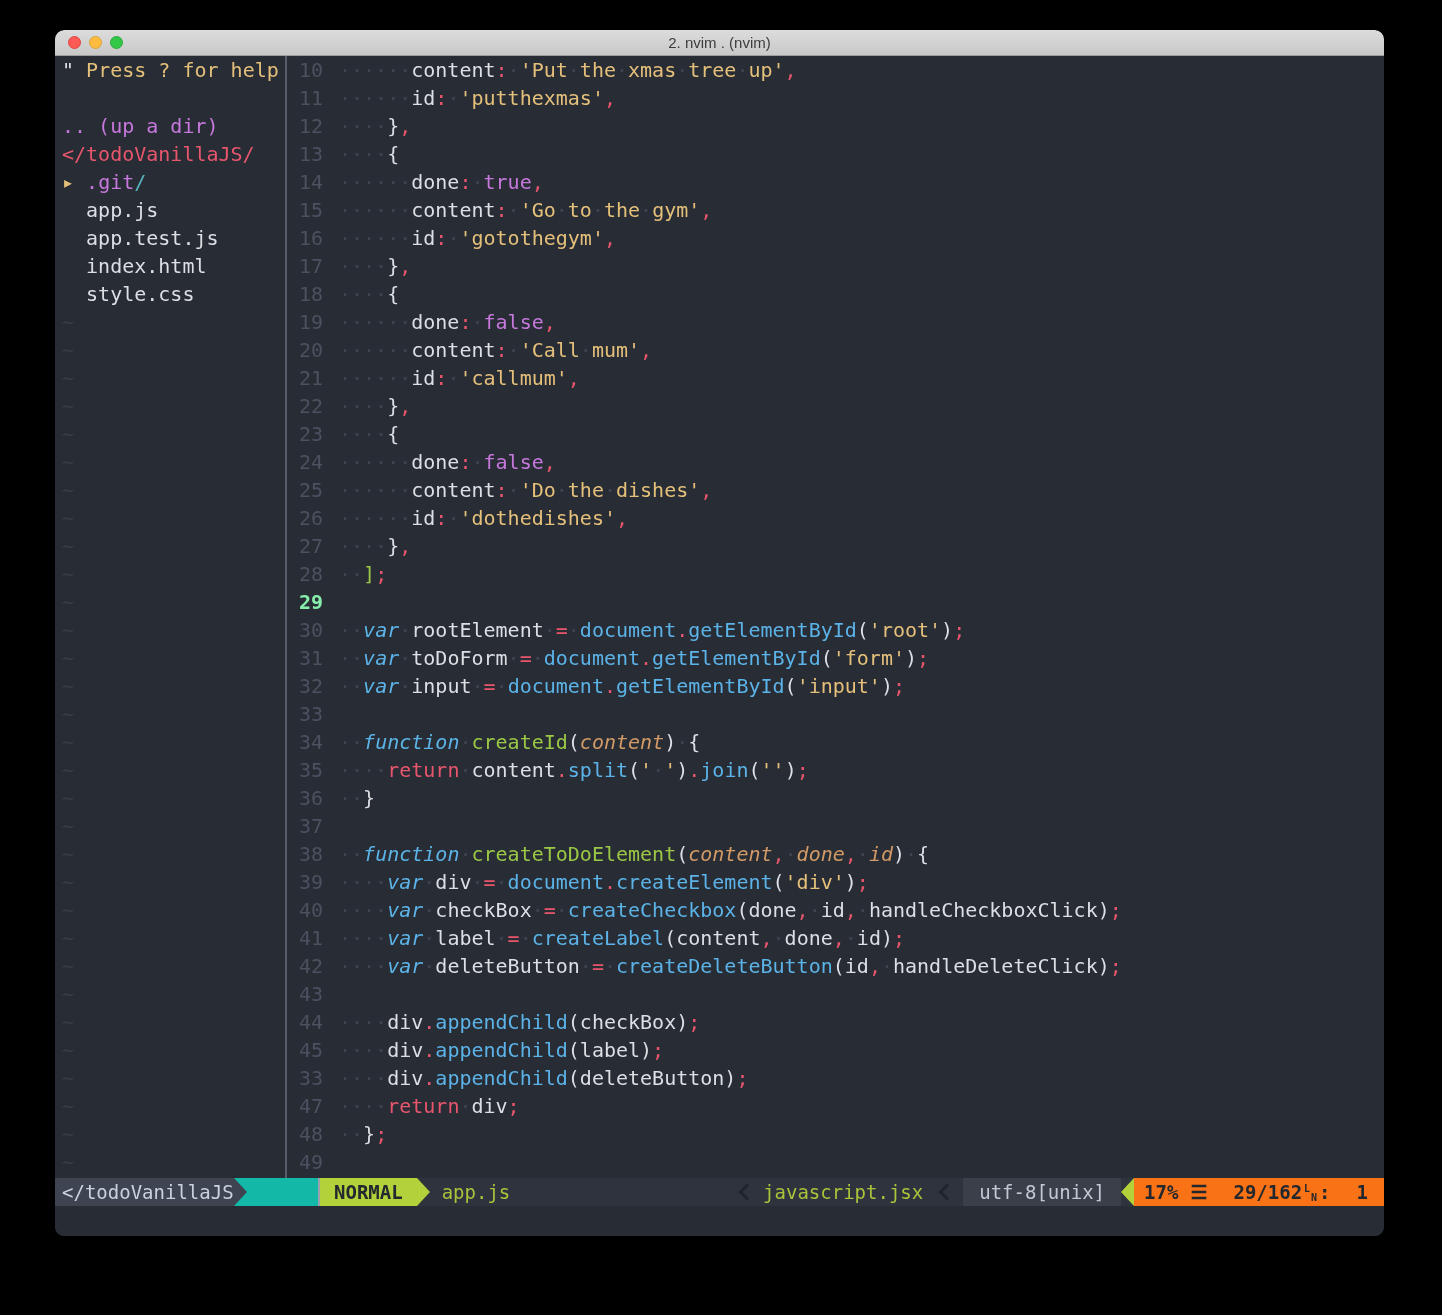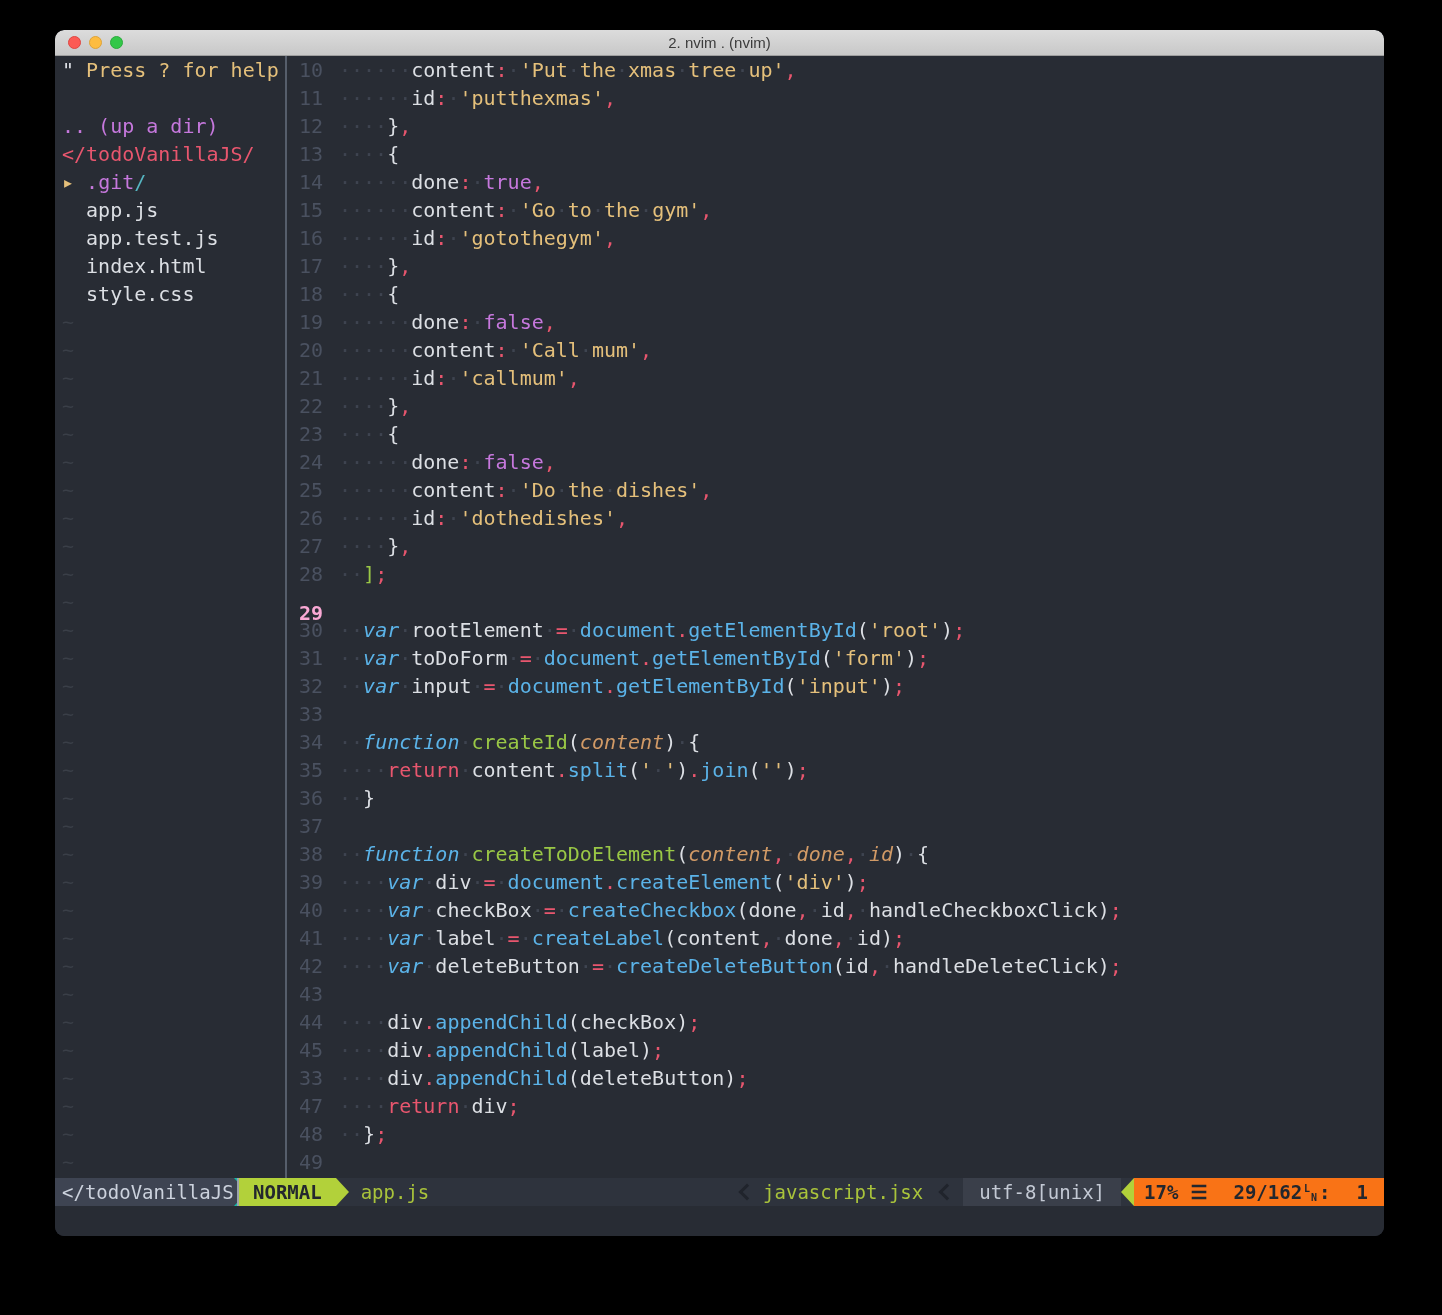--- a/index.html
+++ b/index.html
@@ -36,38 +36,38 @@
   }
   .vsep{width:2px;flex:none;background:#565e6b;}
   .code{flex:1;overflow:hidden;}
   .row{height:28px;white-space:pre;}
   .tilde{color:#3a3f48;}
   .codeline{height:28px;display:flex;font-size:20px;line-height:28px;}
   .ln{
     width:32px;flex:none;text-align:center;color:#4a5160;margin-left:8px;
   }
   .ltxt{white-space:pre;margin-left:12px;}
-  .cursorline .ln{color:#f9a8d4;font-weight:bold;margin-top:11px;}
+  .cursorline .ln{color:#86efac;font-weight:bold;}
   
   .tk-t{color:#dcdfe4;}
   .tk-w{color:#3e4450;}
   .tk-k{color:#5bb3e8;font-style:italic;}
   .tk-b{color:#5bb3e8;}
   .tk-g{color:#9ac846;}
   .tk-o{color:#d19a66;font-style:italic;}
   .tk-s{color:#e5c07b;}
   .tk-p{color:#e8566e;}
   .tk-m{color:#c678dd;}
   .tk-c{color:#56b6c2;}
   
   .statusbar{
     height:28px;display:flex;align-items:stretch;font-size:19px;line-height:28px;
     background:#2e333d;overflow:hidden;
   }
-  .sb-left{width:182px;flex:none;display:flex;background:#14b8a6;}
+  .sb-left{width:263px;flex:none;display:flex;background:#14b8a6;}
   .sb-tree{background:#3e4452;color:#ccd2dd;padding-left:7px;white-space:pre;}
   .arr-r{width:0;height:0;border-top:14px solid transparent;border-bottom:14px solid transparent;border-left:13px solid #3e4452;}
   .sb-vsep{width:2px;flex:none;background:#9ba2ad;}
   .sb-right{flex:1;display:flex;align-items:center;overflow:hidden;}
   .seg-mode{background:#b2d13a;color:#23272e;font-weight:bold;padding:0 14px;}
   .arr-mode{width:0;height:0;border-top:14px solid transparent;border-bottom:14px solid transparent;border-left:13px solid #b2d13a;}
   .sb-file{color:#a9c33b;margin-left:12px;white-space:pre;}
   .sb-spacer{flex:1;}
   .chev{
     width:9px;height:9px;align-self:center;

